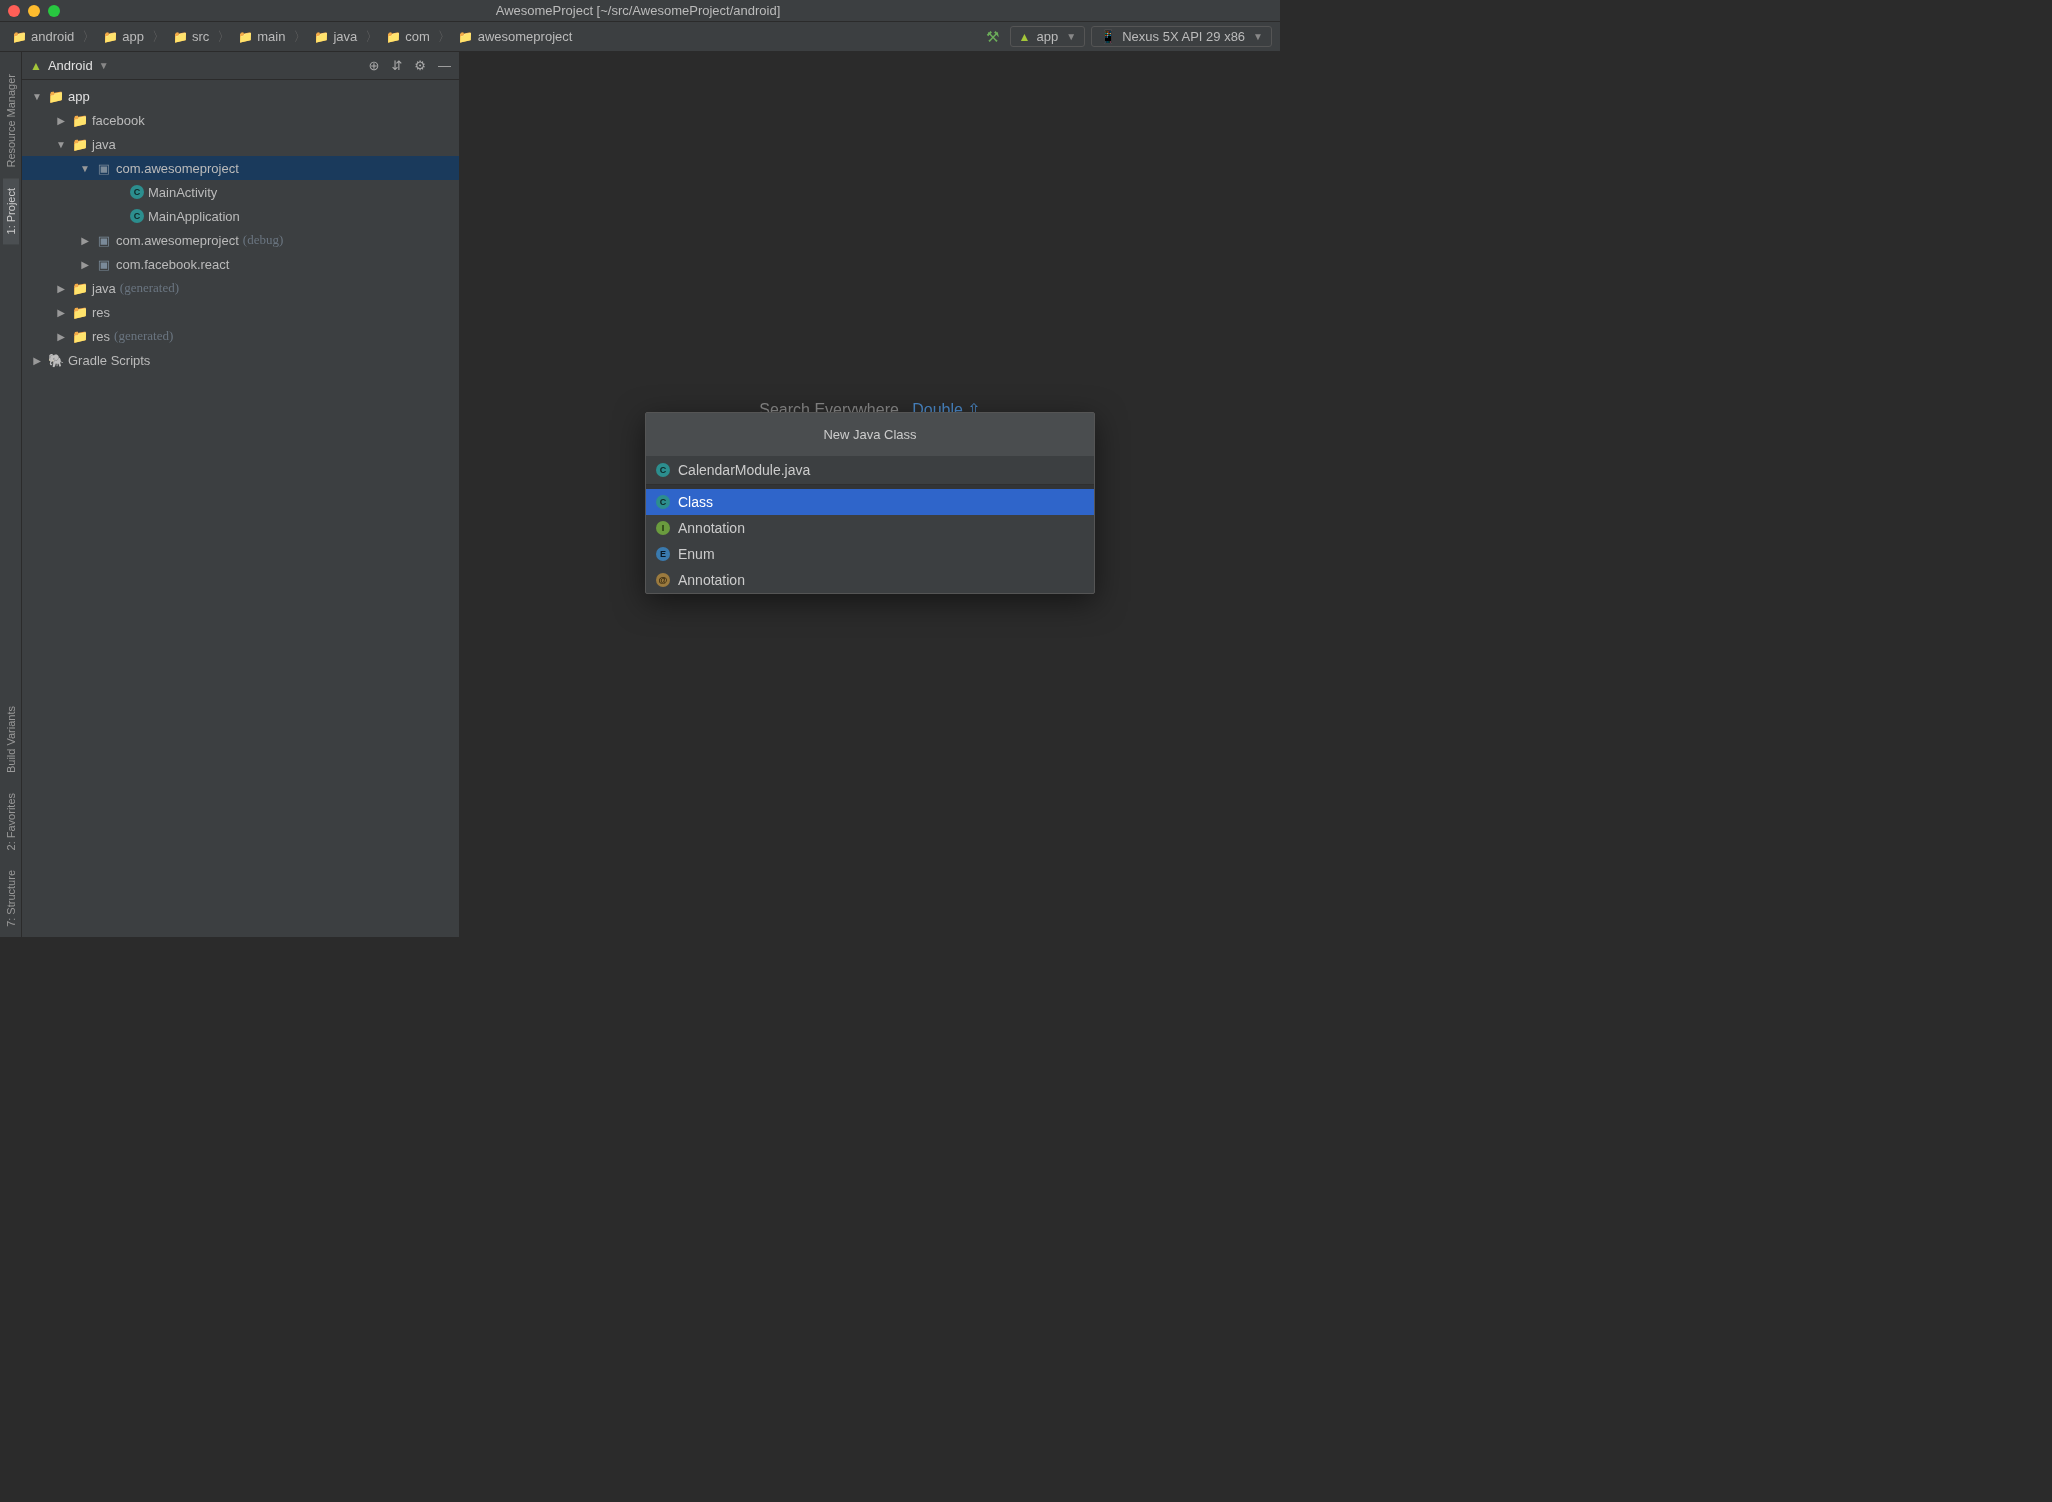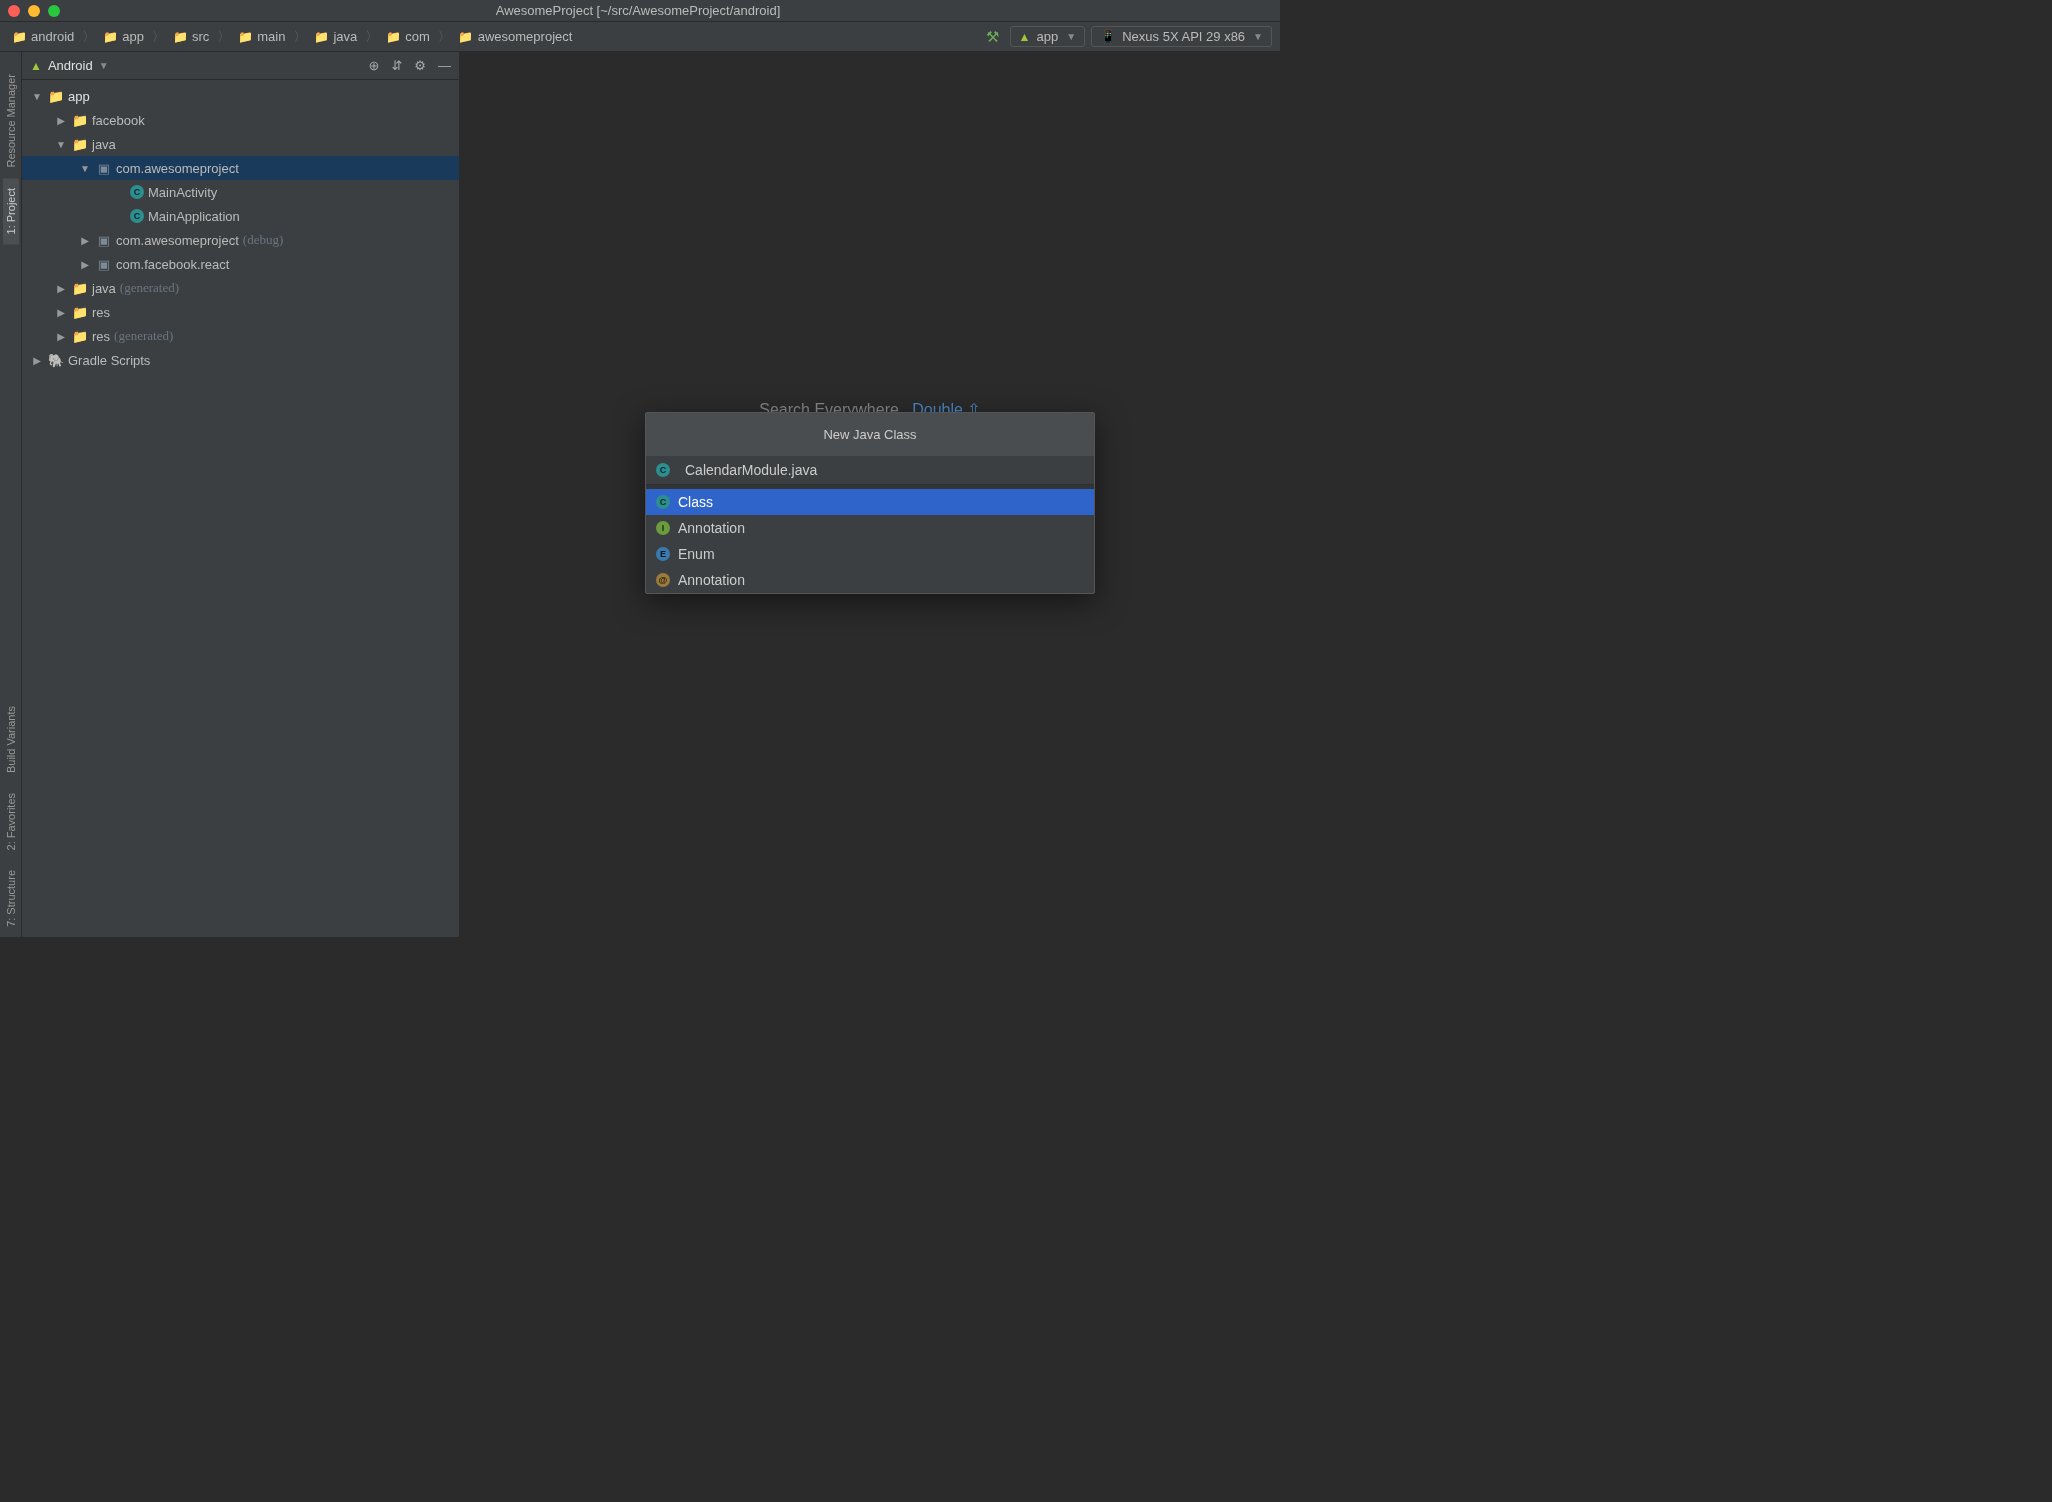--- a/index.html
+++ b/index.html
@@ -201,21 +201,21 @@
       font-size: 13px;
       background: #4a4d4f;
     }
     .popup-input {
       padding: 6px 10px;
       display: flex;
       align-items: center;
       gap: 8px;
       border-bottom: 1px solid #2f2f2f;
     }
-    .popup-input span.txt { color: #ccc; font-size: 14px; margin-left: 7px; }
+    .popup-input span.txt { color: #ccc; font-size: 14px; }
     .popup-list {}
     .popup-item {
       padding: 5px 10px;
       display: flex;
       align-items: center;
       gap: 8px;
       color: #ccc;
       font-size: 14px;
     }
     .popup-item.selected { background: #2f65ca; color: #fff; }

